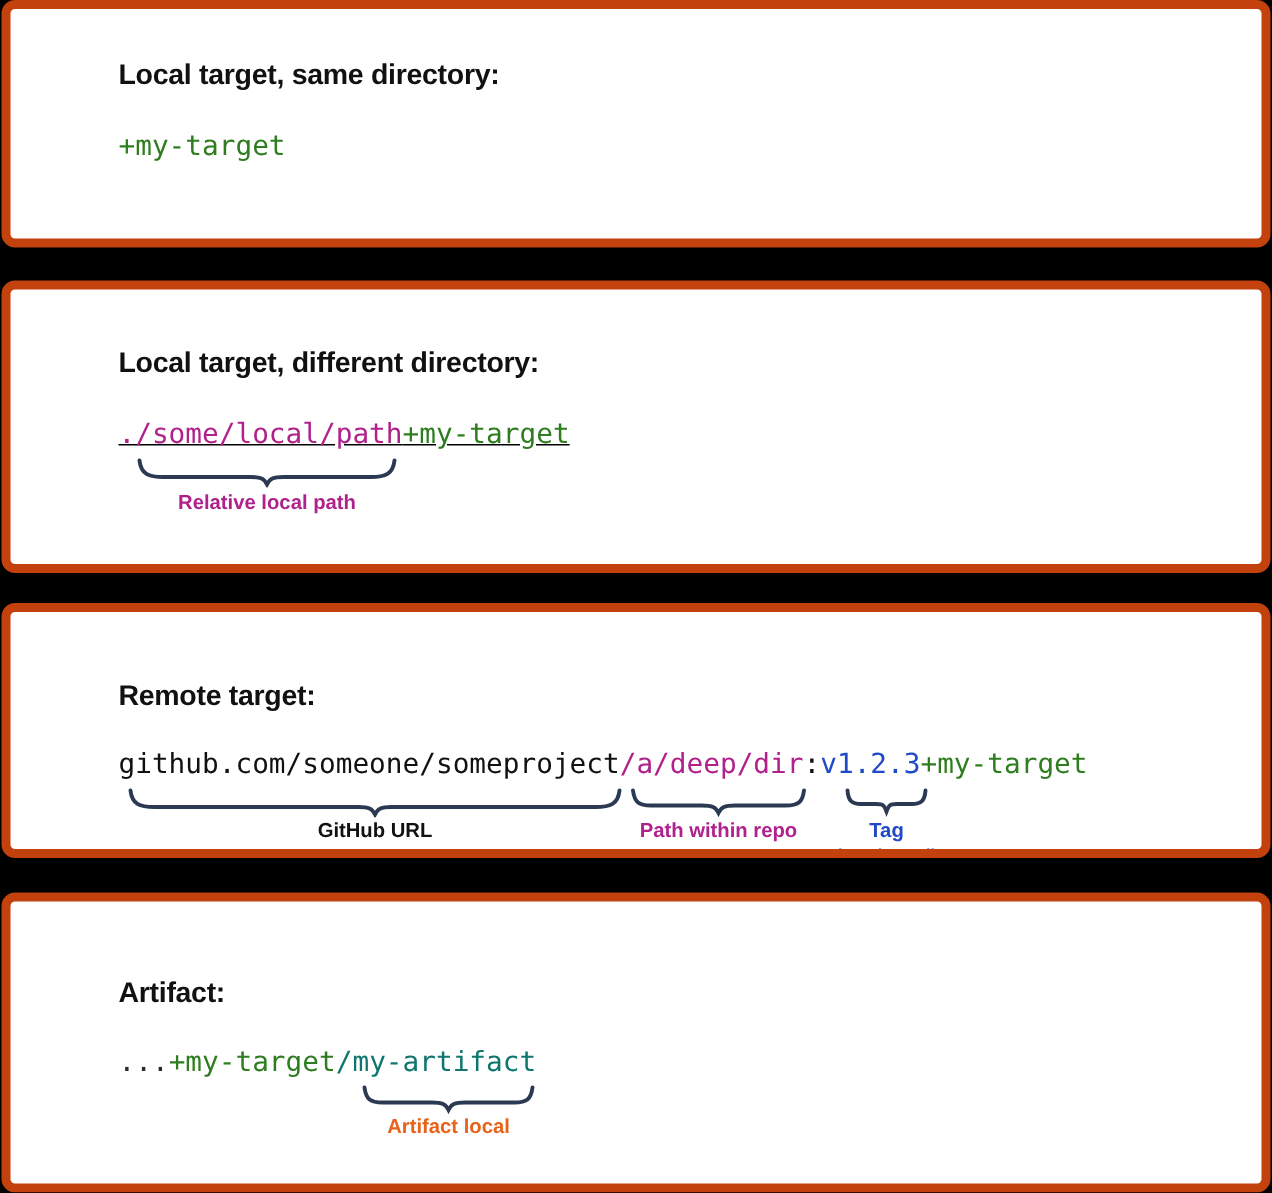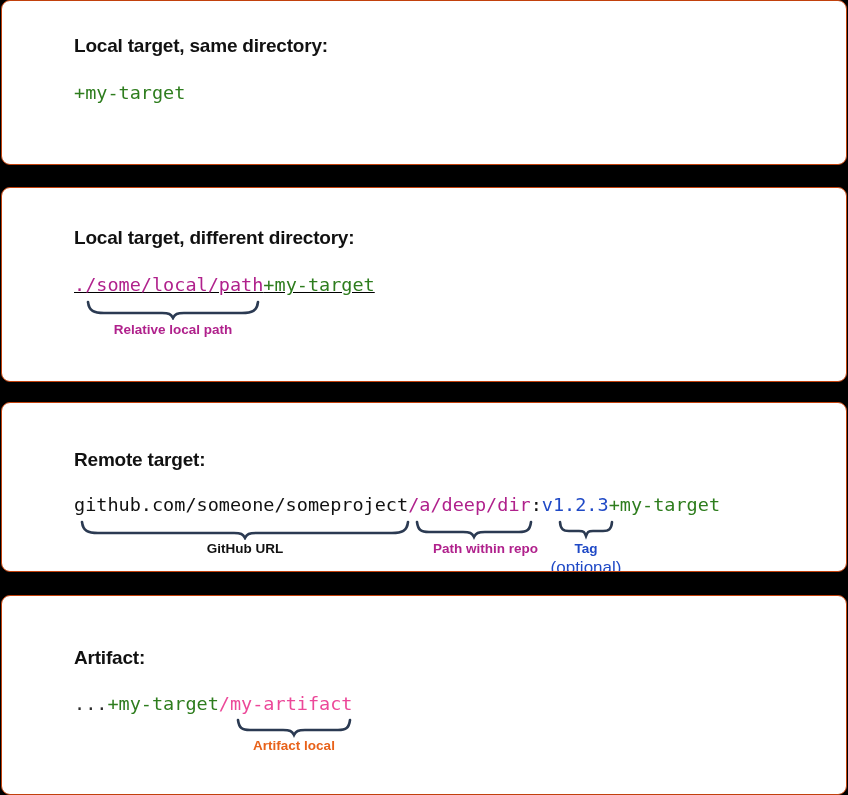--- a/index.html
+++ b/index.html
@@ -17,21 +17,21 @@
     width: 848px;
     height: 795px;
     display: flex;
     flex-direction: column;
     background: #000000;
   }
   .slide {
     position: relative;
     background: #ffffff;
     border-radius: 9px;
-    border: 1px solid #c2410c;
+    border: 6px solid #c2410c;
     box-sizing: border-box;
     margin: 0 1px;
     overflow: hidden;
   }
   .slide-1 { height: 180px; margin-top: 0; }
   .slide-2 { height: 212px; margin-top: 22px; }
   .slide-3 { height: 185px; margin-top: 20px; }
   .slide-4 { height: 218px; margin-top: 23px; }
 
   .heading {
@@ -52,21 +52,21 @@
     white-space: nowrap;
     line-height: 1;
   }
   .code-line span { white-space: pre; }
 
   
   .tok-green   { color: #2E7D1E; }
   .tok-magenta { color: #B0218C; }
   .tok-black   { color: #111111; }
   .tok-blue    { color: #1F49C6; }
-  .tok-orange  { color: #ec4899; margin-top: 21px; }
+  .tok-orange  { color: #0f766e; margin-top: 21px; }
   .tok-dots    { color: #2b2b2b; }
 
   
   .ann-label {
     position: absolute;
     font-size: 13.5px;
     font-weight: bold;
     white-space: nowrap;
     text-align: center;
   }
@@ -129,21 +129,21 @@
         <path d="M2,2 C3,11 8,13 18,13 L154,13 C161,13 163,14 165,18 C167,14 169,13 176,13 L312,13 C322,13 327,11 328,2" fill="none" stroke="#2b3a52" stroke-width="2.6" stroke-linecap="round"></path>
       </svg>
     </div>
     <div class="ann-label lbl-black" style="left: 78px; top: 138px; width: 330px;">GitHub URL</div>
 
     <div class="brace" style="left: 413px; top: 117px;">
       <svg width="118" height="20" viewBox="0 0 118 20">
         <path d="M2,2 C3,10 6,12 14,12 L48,12 C55,12 57,13 59,17 C61,13 63,12 70,12 L104,12 C112,12 115,10 116,2" fill="none" stroke="#2b3a52" stroke-width="2.6" stroke-linecap="round"></path>
       </svg>
     </div>
-    <div class="ann-label lbl-magenta" style="left: 408px; top: 138px; width: 128px; text-align: right;">Path within repo</div>
+    <div class="ann-label lbl-magenta" style="left: 408px; top: 138px; width: 128px;">Path within repo</div>
 
     <div class="brace" style="left: 556px; top: 117px;">
       <svg width="56" height="20" viewBox="0 0 56 20">
         <path d="M2,2 C2.5,9 5,11 11,11 L21,11 C26,11 26.5,12 28,16 C29.5,12 30,11 35,11 L45,11 C51,11 53.5,9 54,2" fill="none" stroke="#2b3a52" stroke-width="2.6" stroke-linecap="round"></path>
       </svg>
     </div>
     <div class="ann-label lbl-blue" style="left: 552px; top: 138px; width: 64px;">Tag</div>
     <div class="ann-sub lbl-blue" style="left: 540px; top: 155px; width: 88px;">(optional)</div>
   </div>
 

